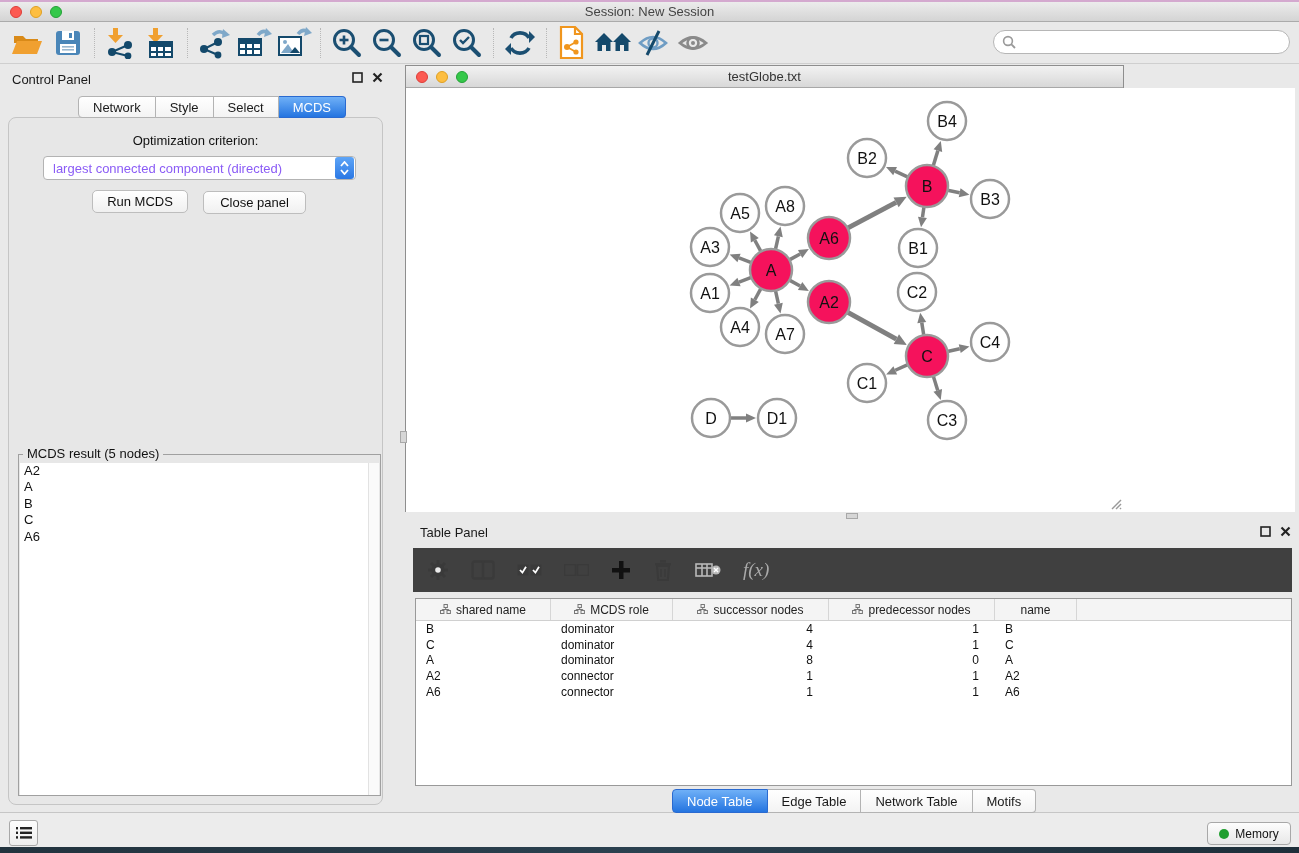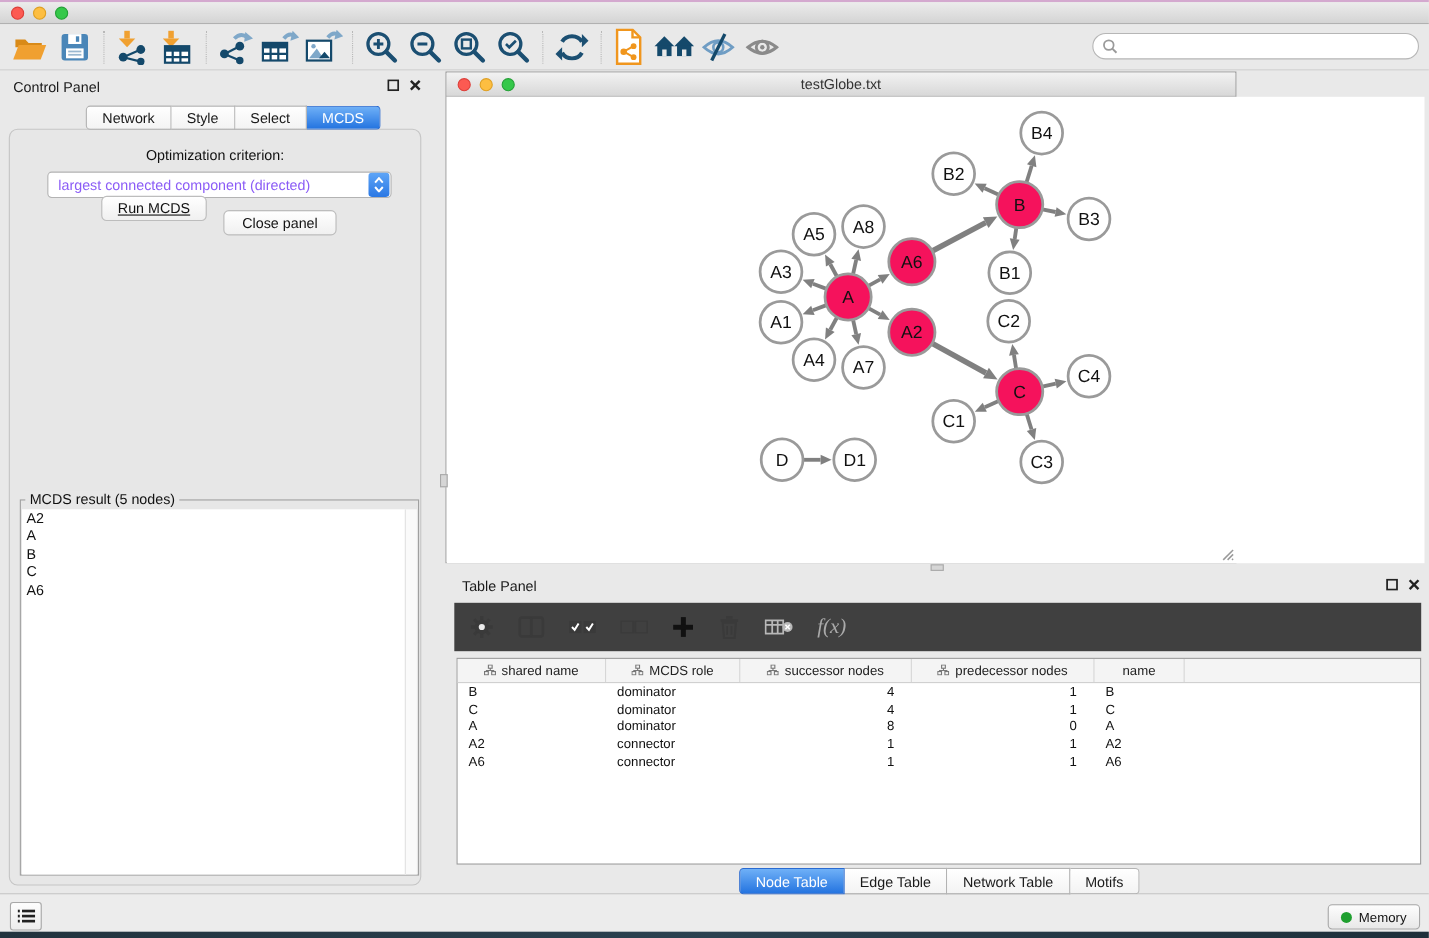--- a/index.html
+++ b/index.html
@@ -103,20 +103,21 @@
   .mem-dot { width:10px; height:10px; border-radius:50%; background:#1f9f2f; }
   .wallpaper { left:0; top:847px; width:1299px; height:6px;
     background:linear-gradient(90deg,#22333e,#2b4150,#1e2f3a); }
 </style>
 </head>
 <body>
 
 <div class="abs top-strip"></div>
 
 <div class="abs titlebar">
+  <div class="title">Session: New Session</div>
   <div class="lights">
     <span class="light red"></span>
     <span class="light yellow"></span>
     <span class="light green"></span>
   </div>
 </div>
 
 <div class="abs toolbar">
   <div class="tb-btn">
     <svg width="34" height="30" viewBox="0 0 34 30">
@@ -301,21 +302,21 @@
   <span class="dd-stepper">
     <svg width="9" height="6" viewBox="0 0 9 6">
       <polyline points="1,5 4.5,1 8,5" fill="none" stroke="#fff" stroke-width="1.8"></polyline>
     </svg>
     <svg width="9" height="6" viewBox="0 0 9 6">
       <polyline points="1,1 4.5,5 8,1" fill="none" stroke="#fff" stroke-width="1.8"></polyline>
     </svg>
   </span>
 </div>
 
-<button class="mac-btn" style="left:92px; top:178px; width:96px;text-decoration:underline;">Run MCDS</button>
+<button class="mac-btn" style="left:92px; top:190px; width:96px;">Run MCDS</button>
 <button class="mac-btn" style="left:203px; top:191px; width:103px;">Close panel</button>
 
 <div class="abs groupbox">
   <span class="legend">MCDS result (5 nodes)</span>
   <div class="mcds-list" id="mcds-list">
       <div class="mcds-item">A2</div>
       <div class="mcds-item">A</div>
       <div class="mcds-item">B</div>
       <div class="mcds-item">C</div>
       <div class="mcds-item">A6</div>

